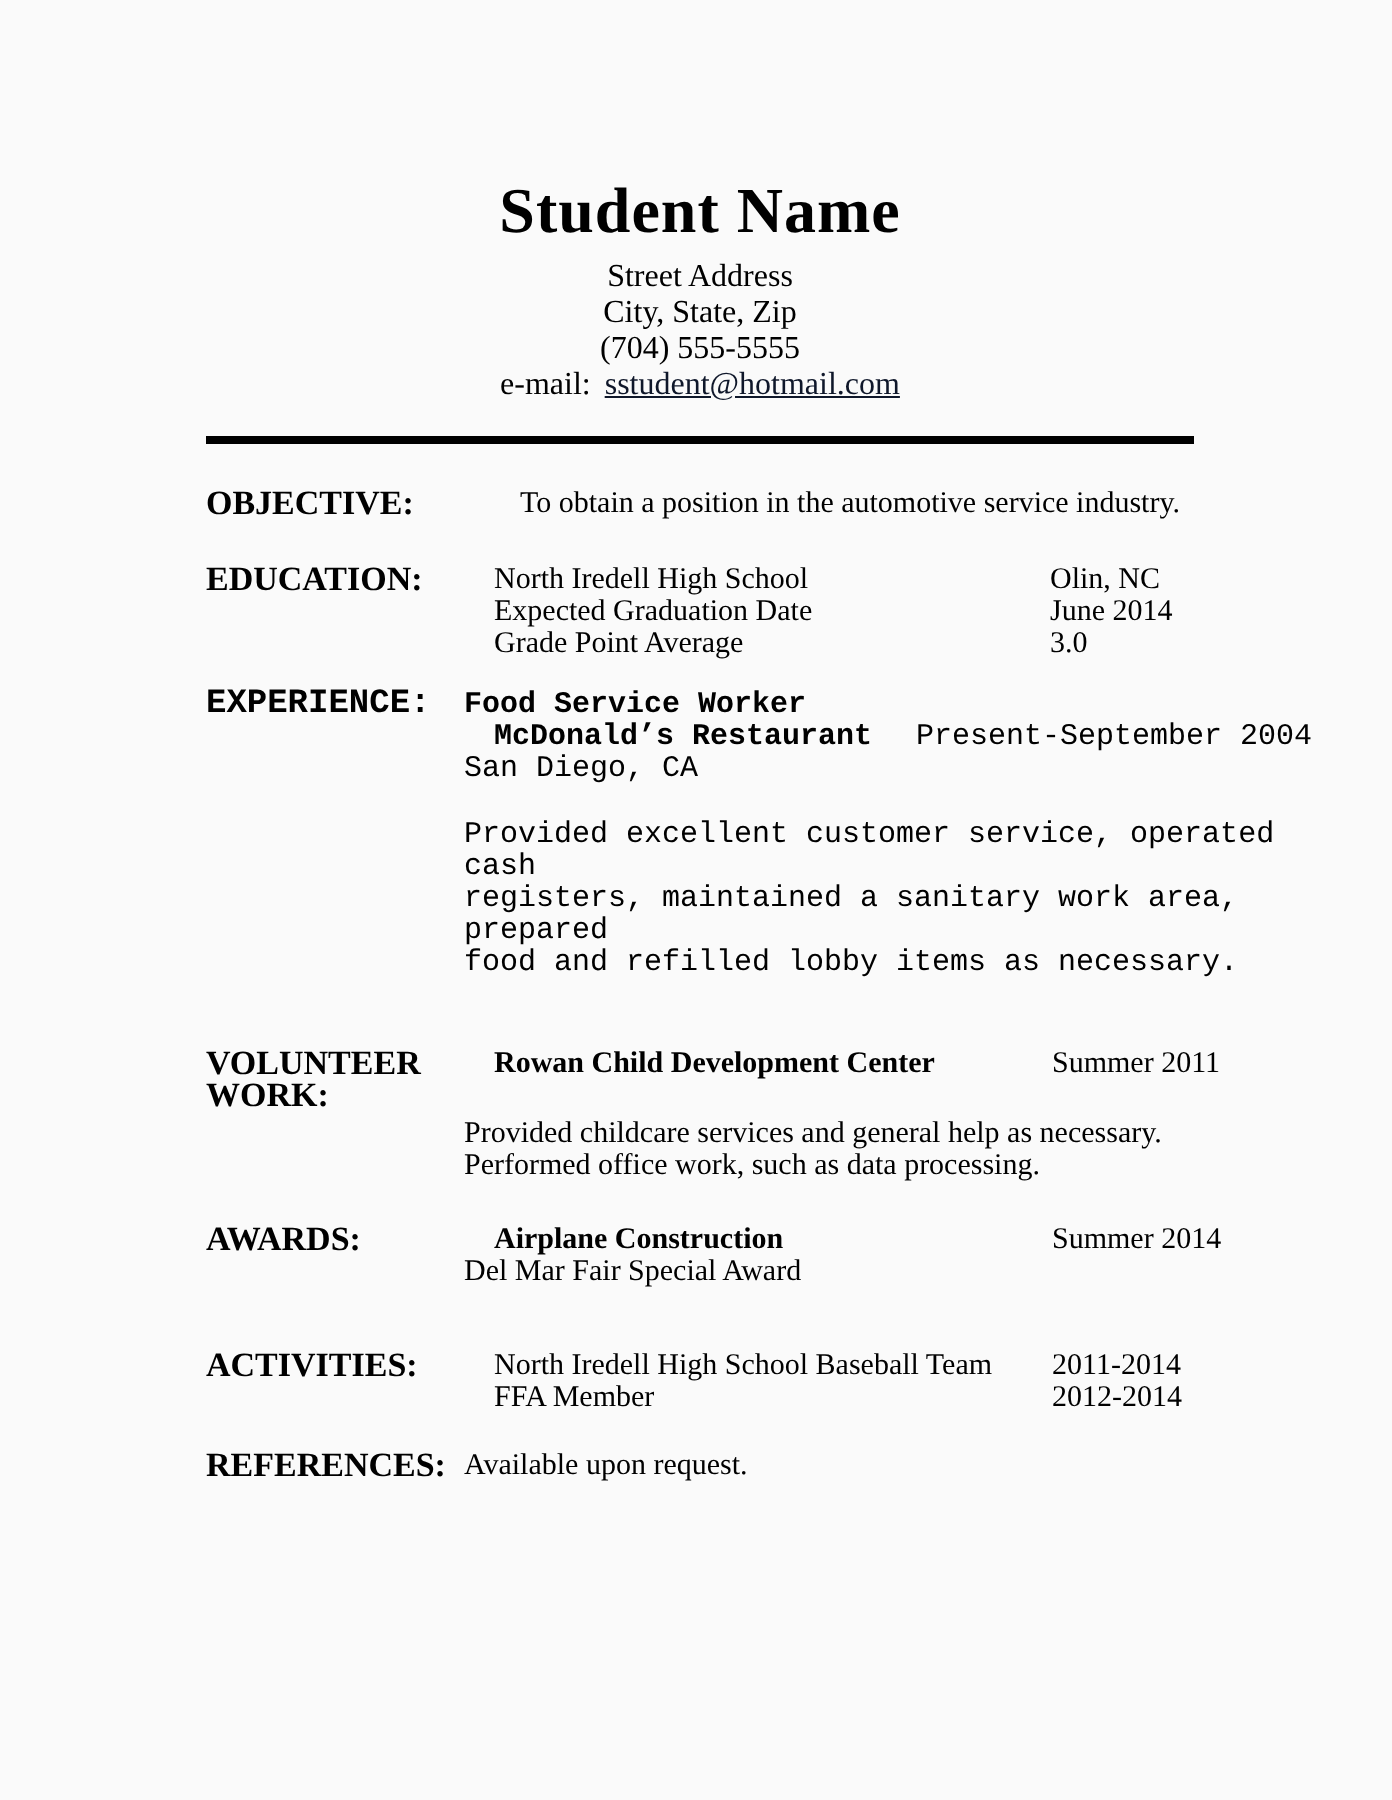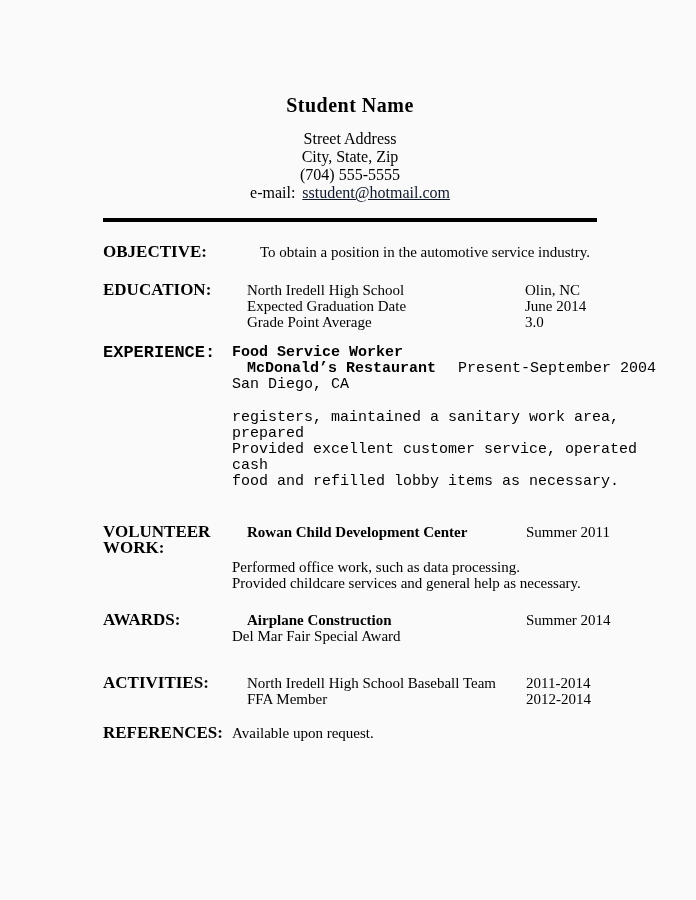--- a/index.html
+++ b/index.html
@@ -9,21 +9,21 @@
     box-sizing: border-box;
     padding: 88px 99px 0 103px;
     background: #fafafa;
     font-family: "Liberation Serif", serif;
     color: #000;
     overflow: hidden;
   }
   
   .header { text-align: center; }
   .name {
-    font-size: 20px;
+    font-size: 32px;
     font-weight: bold;
     line-height: 34px;
     margin: 0 0 8px 0;
     letter-spacing: 0.5px;
   }
   .hline { font-size: 16px; line-height: 18px; }
   .email-label { margin-right: 7px; }
   .email-link { text-decoration: underline; }
   
   .rule { height: 4px; background: #000; margin-top: 16px; }
@@ -102,37 +102,37 @@
   <div class="sec sec-experience">
     <div class="label">EXPERIENCE:</div>
     <div class="content">
       <div class="bold">Food Service Worker</div>
       <div class="row">
         <div class="main exp-main bold">McDonald’s Restaurant</div>
         <div class="date">Present-September 2004</div>
       </div>
       <div>San Diego, CA</div>
       <div class="para">
+        <div>Provided excellent customer service, operated cash</div>
         <div>registers, maintained a sanitary work area, prepared</div>
-        <div>Provided excellent customer service, operated cash</div>
         <div>food and refilled lobby items as necessary.</div>
       </div>
     </div>
   </div>
 
   <div class="sec sec-volunteer">
     <div class="label">VOLUNTEER WORK:</div>
     <div class="content">
       <div class="row">
         <div class="main bold">Rowan Child Development Center</div>
         <div class="date">Summer 2011</div>
       </div>
       <div class="para">
+        <div>Provided childcare services and general help as necessary.</div>
         <div>Performed office work, such as data processing.</div>
-        <div>Provided childcare services and general help as necessary.</div>
       </div>
     </div>
   </div>
 
   <div class="sec sec-awards">
     <div class="label">AWARDS:</div>
     <div class="content">
       <div class="row">
         <div class="main bold">Airplane Construction</div>
         <div class="date">Summer 2014</div>

